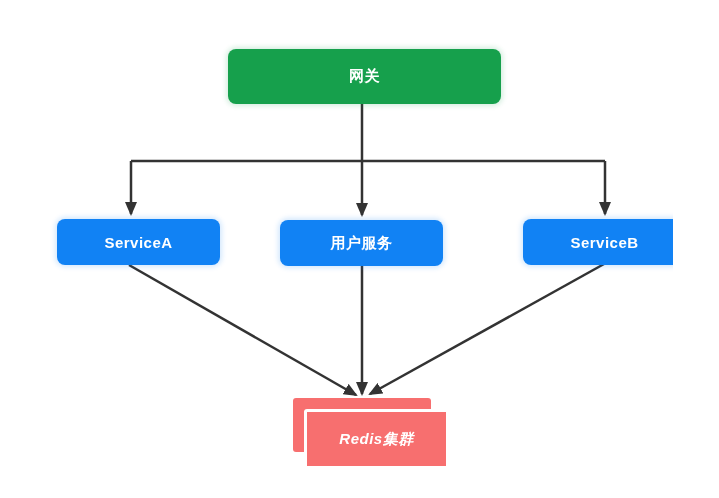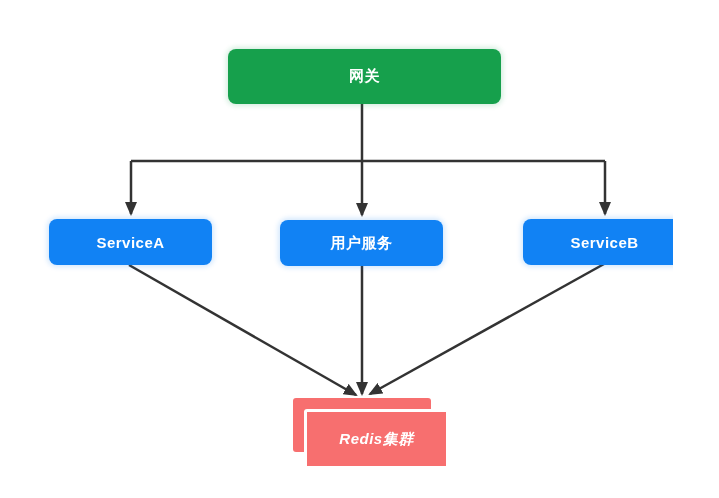--- a/index.html
+++ b/index.html
@@ -60,21 +60,21 @@
 
     <path class="edge" d="M129 265 L356 395" fill="none" stroke="#333333" stroke-width="2.5" marker-end="url(#arrow)"></path>
     <path class="edge" d="M362 266 L362 394" fill="none" stroke="#333333" stroke-width="2.5" marker-end="url(#arrow)"></path>
     <path class="edge" d="M604 264 L370 394" fill="none" stroke="#333333" stroke-width="2.5" marker-end="url(#arrow)"></path>
   </svg>
 
   <div class="node node-gateway" style="background: rgb(22, 160, 76); color: rgb(255, 255, 255);">
     <span>网关</span>
   </div>
 
-  <div class="node node-service node-service-a" style="background: rgb(17, 130, 244); color: rgb(255, 255, 255);">
+  <div class="node node-service node-service-a" style="background: rgb(17, 130, 244); color: rgb(255, 255, 255); margin-left: 8px;">
     <span>ServiceA</span>
   </div>
 
   <div class="node node-service node-service-b" style="background: rgb(17, 130, 244); color: rgb(255, 255, 255);">
     <span>ServiceB</span>
   </div>
 
   <div class="node node-service node-user-service" style="background: rgb(17, 130, 244); color: rgb(255, 255, 255);">
     <span>用户服务</span>
   </div>

